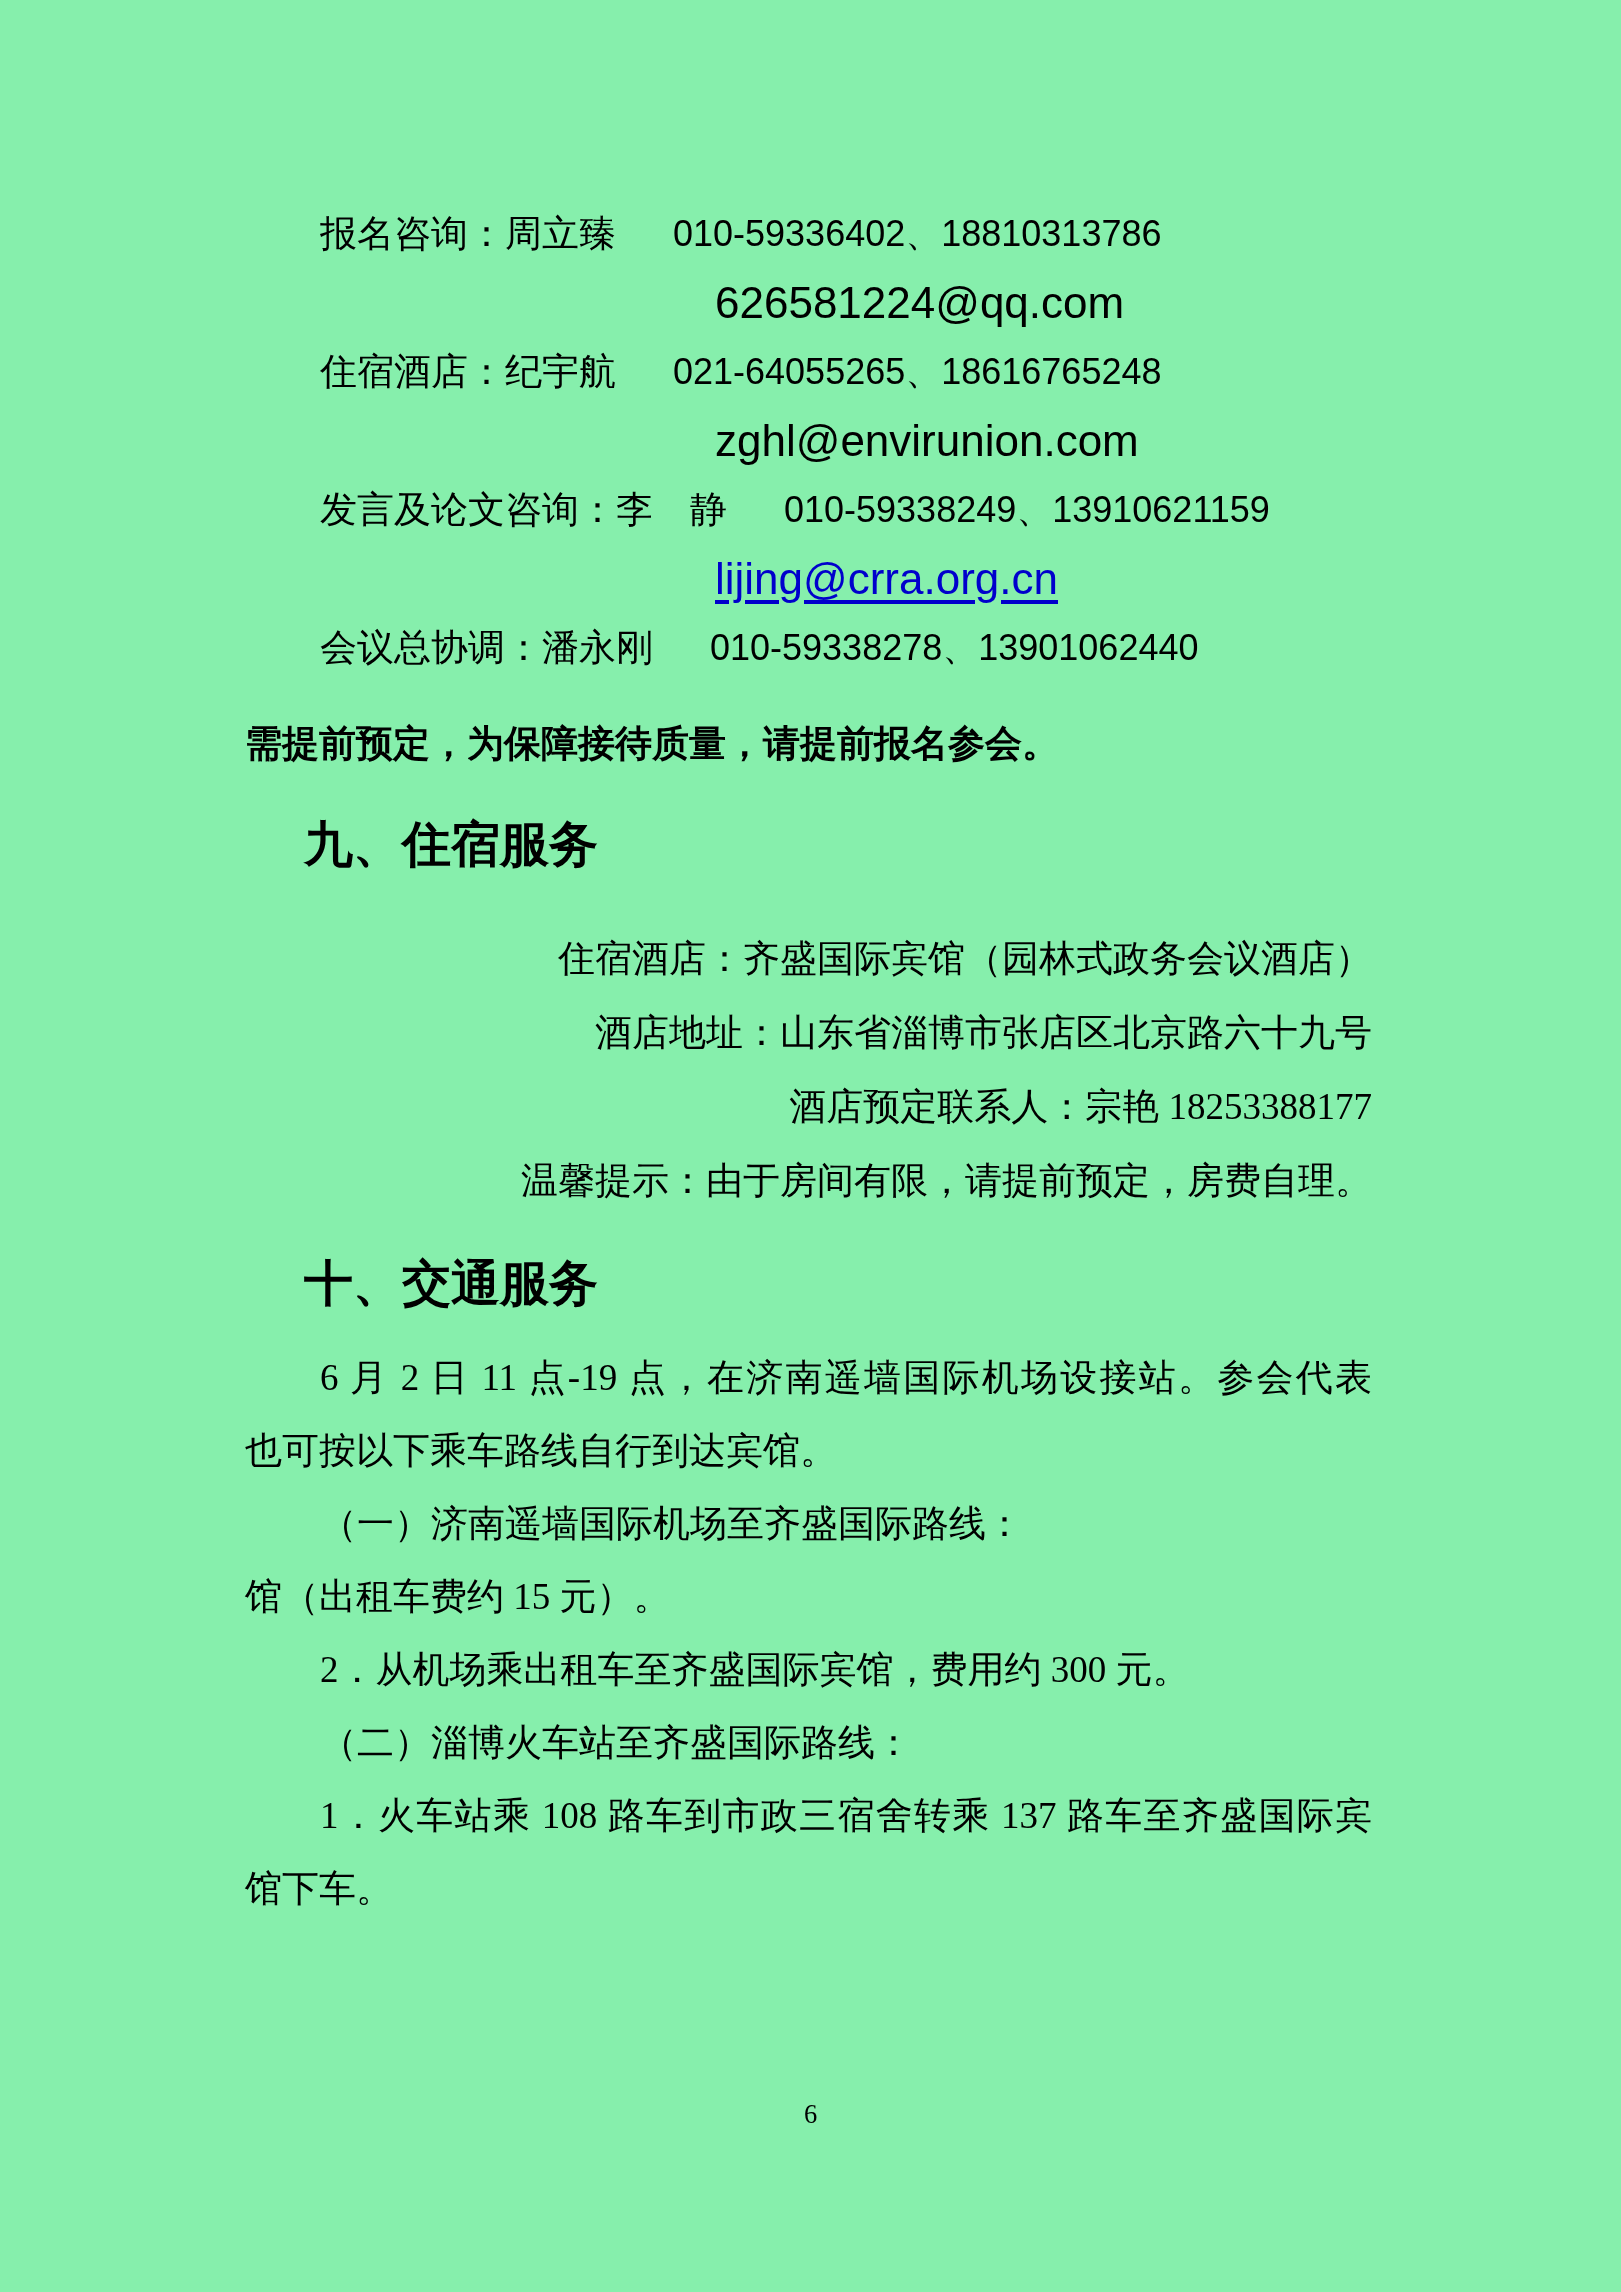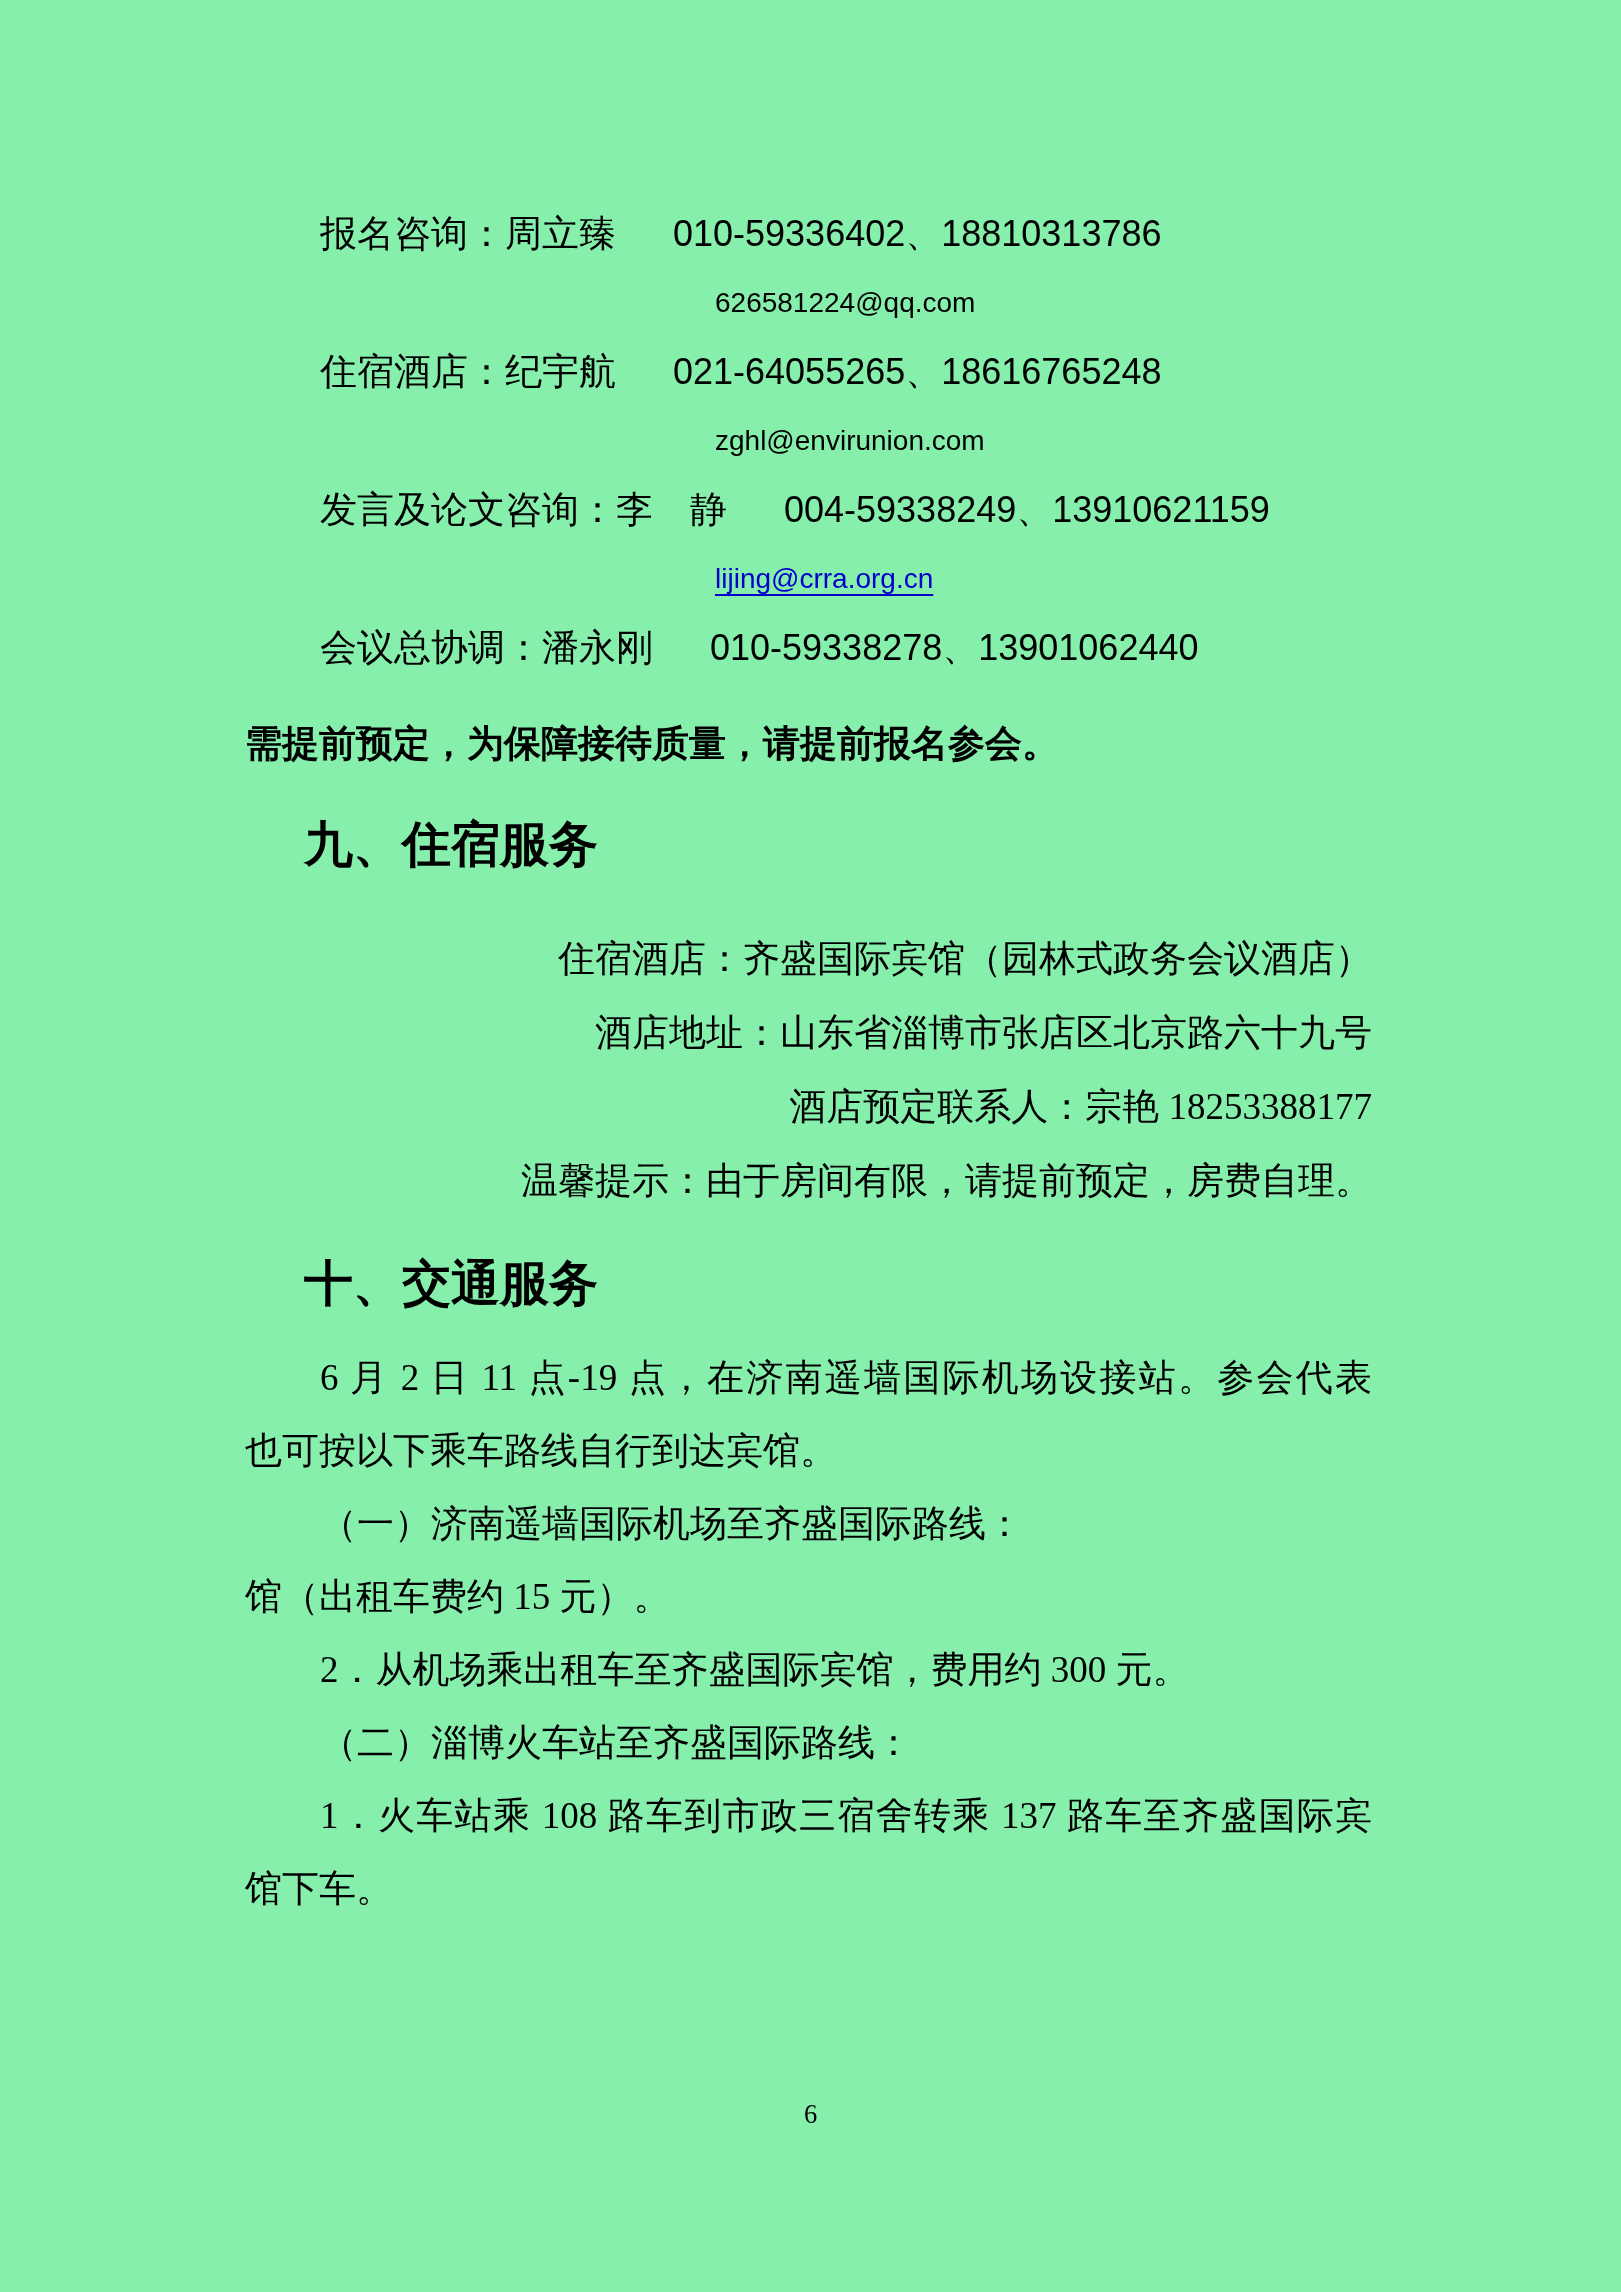--- a/index.html
+++ b/index.html
@@ -15,21 +15,21 @@
     font-size: 37px;
     color: #000000;
     overflow: hidden;
   }
   .latin { font-family: "Liberation Sans", "DejaVu Sans", sans-serif; }
 
   
   .contact-line { line-height: 69px; height: 69px; white-space: nowrap; }
   .contact-line .indent2 { display: inline-block; width: 75px; }
   .contact-phones { margin-left: 57px; font-size: 36px; }
-  .email-line { line-height: 69px; height: 69px; padding-left: 470px; font-size: 28px; }
+  .email-line { line-height: 69px; height: 69px; padding-left: 470px; font-size: 44px; }
   a.email-link {
     color: #0000cc;
     text-decoration: underline;
     text-underline-offset: 5.9px;
   }
 
   
   .deadline { margin-top: 23.5px; font-weight: bold; }
   .deadline .line { line-height: 76px; }
 
@@ -78,21 +78,21 @@
     </div>
 
     <div class="contact-line">
       <span class="indent2"></span><span>住宿酒店：纪宇航</span><span class="contact-phones latin">021-64055265、18616765248</span>
     </div>
     <div class="email-line latin">
       <span>zghl@envirunion.com</span>
     </div>
 
     <div class="contact-line">
-      <span class="indent2"></span><span>发言及论文咨询：李　静</span><span class="contact-phones latin">004-59338249、13910621159</span>
+      <span class="indent2"></span><span>发言及论文咨询：李　静</span><span class="contact-phones latin">010-59338249、13910621159</span>
     </div>
     <div class="email-line latin">
       <a class="email-link" href="#">lijing@crra.org.cn</a>
     </div>
 
     <div class="contact-line">
       <span class="indent2"></span><span>会议总协调：潘永刚</span><span class="contact-phones latin">010-59338278、13901062440</span>
     </div>
 
   </div>

